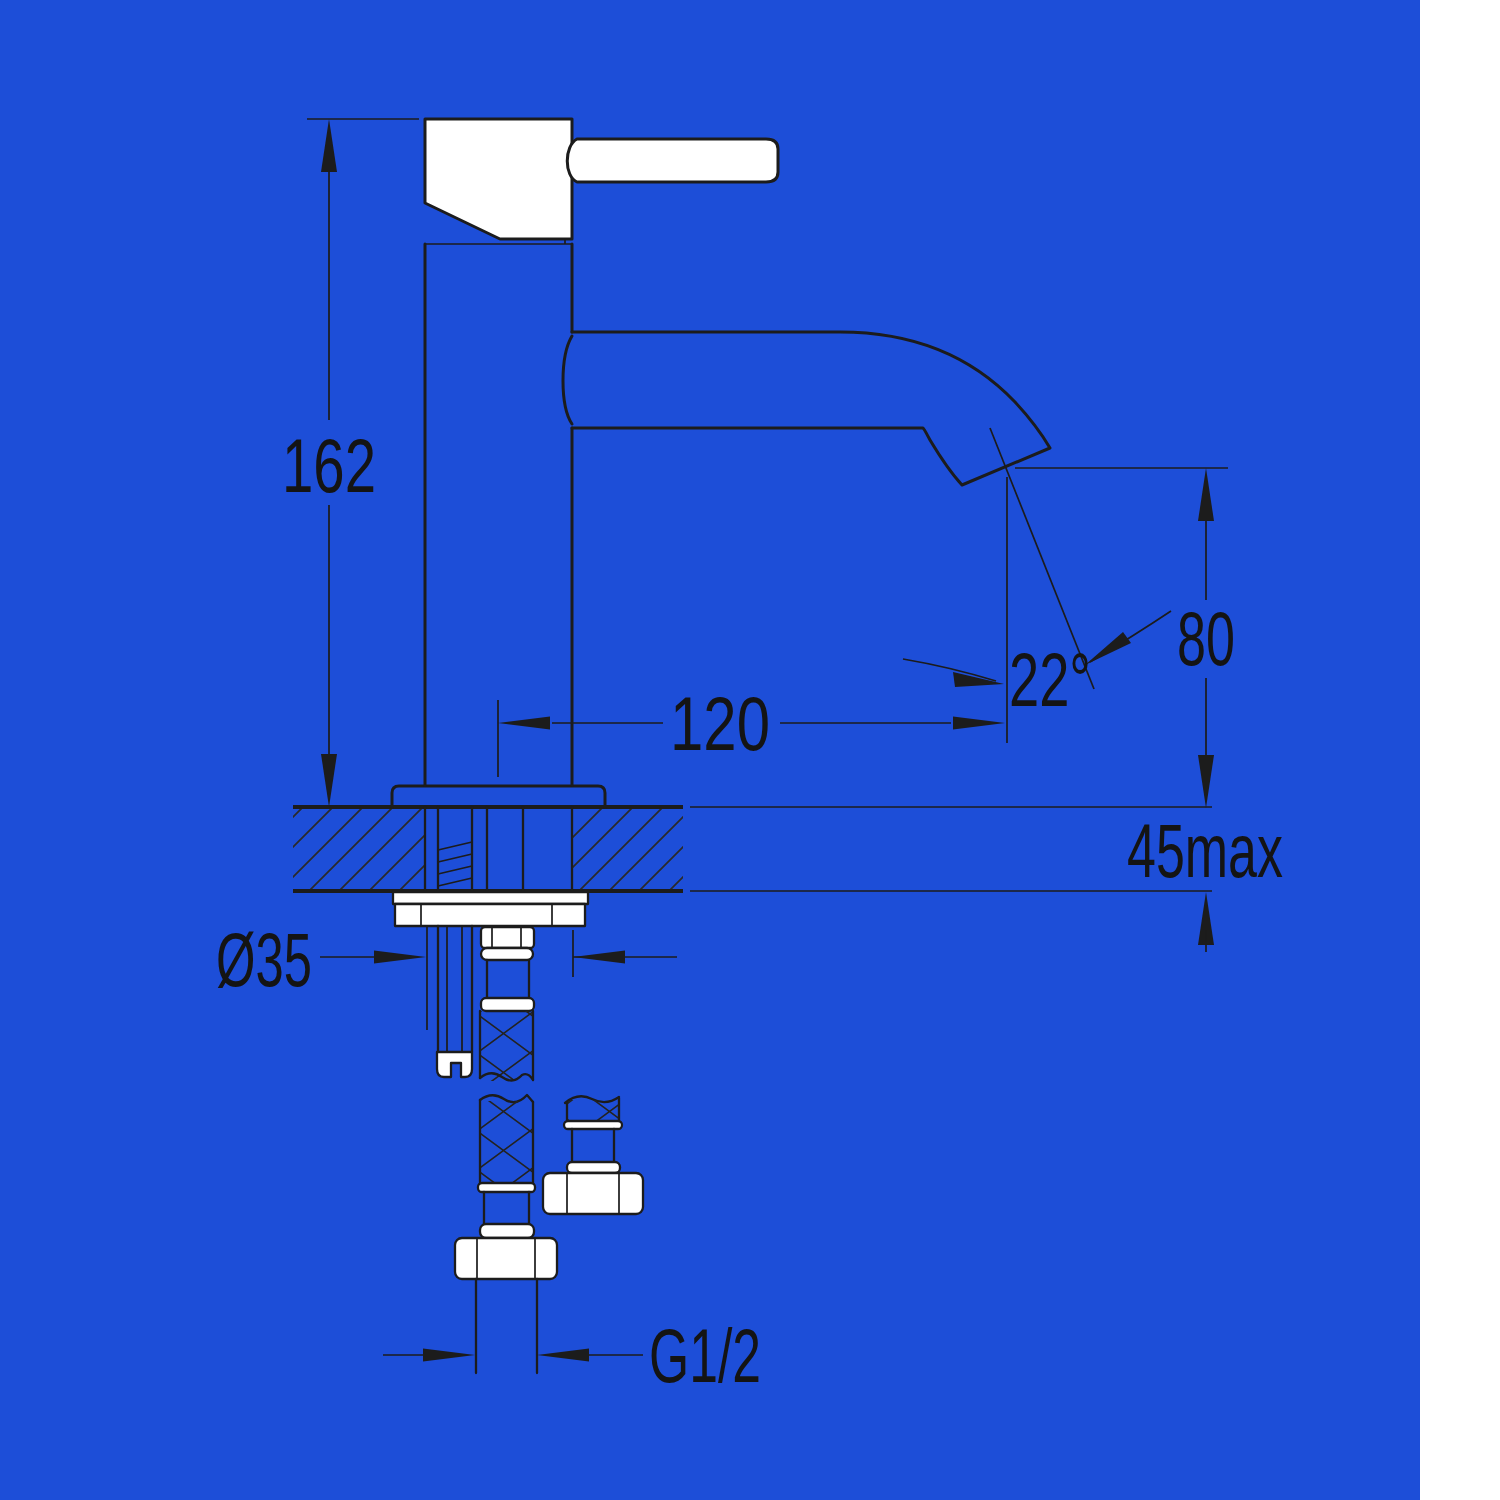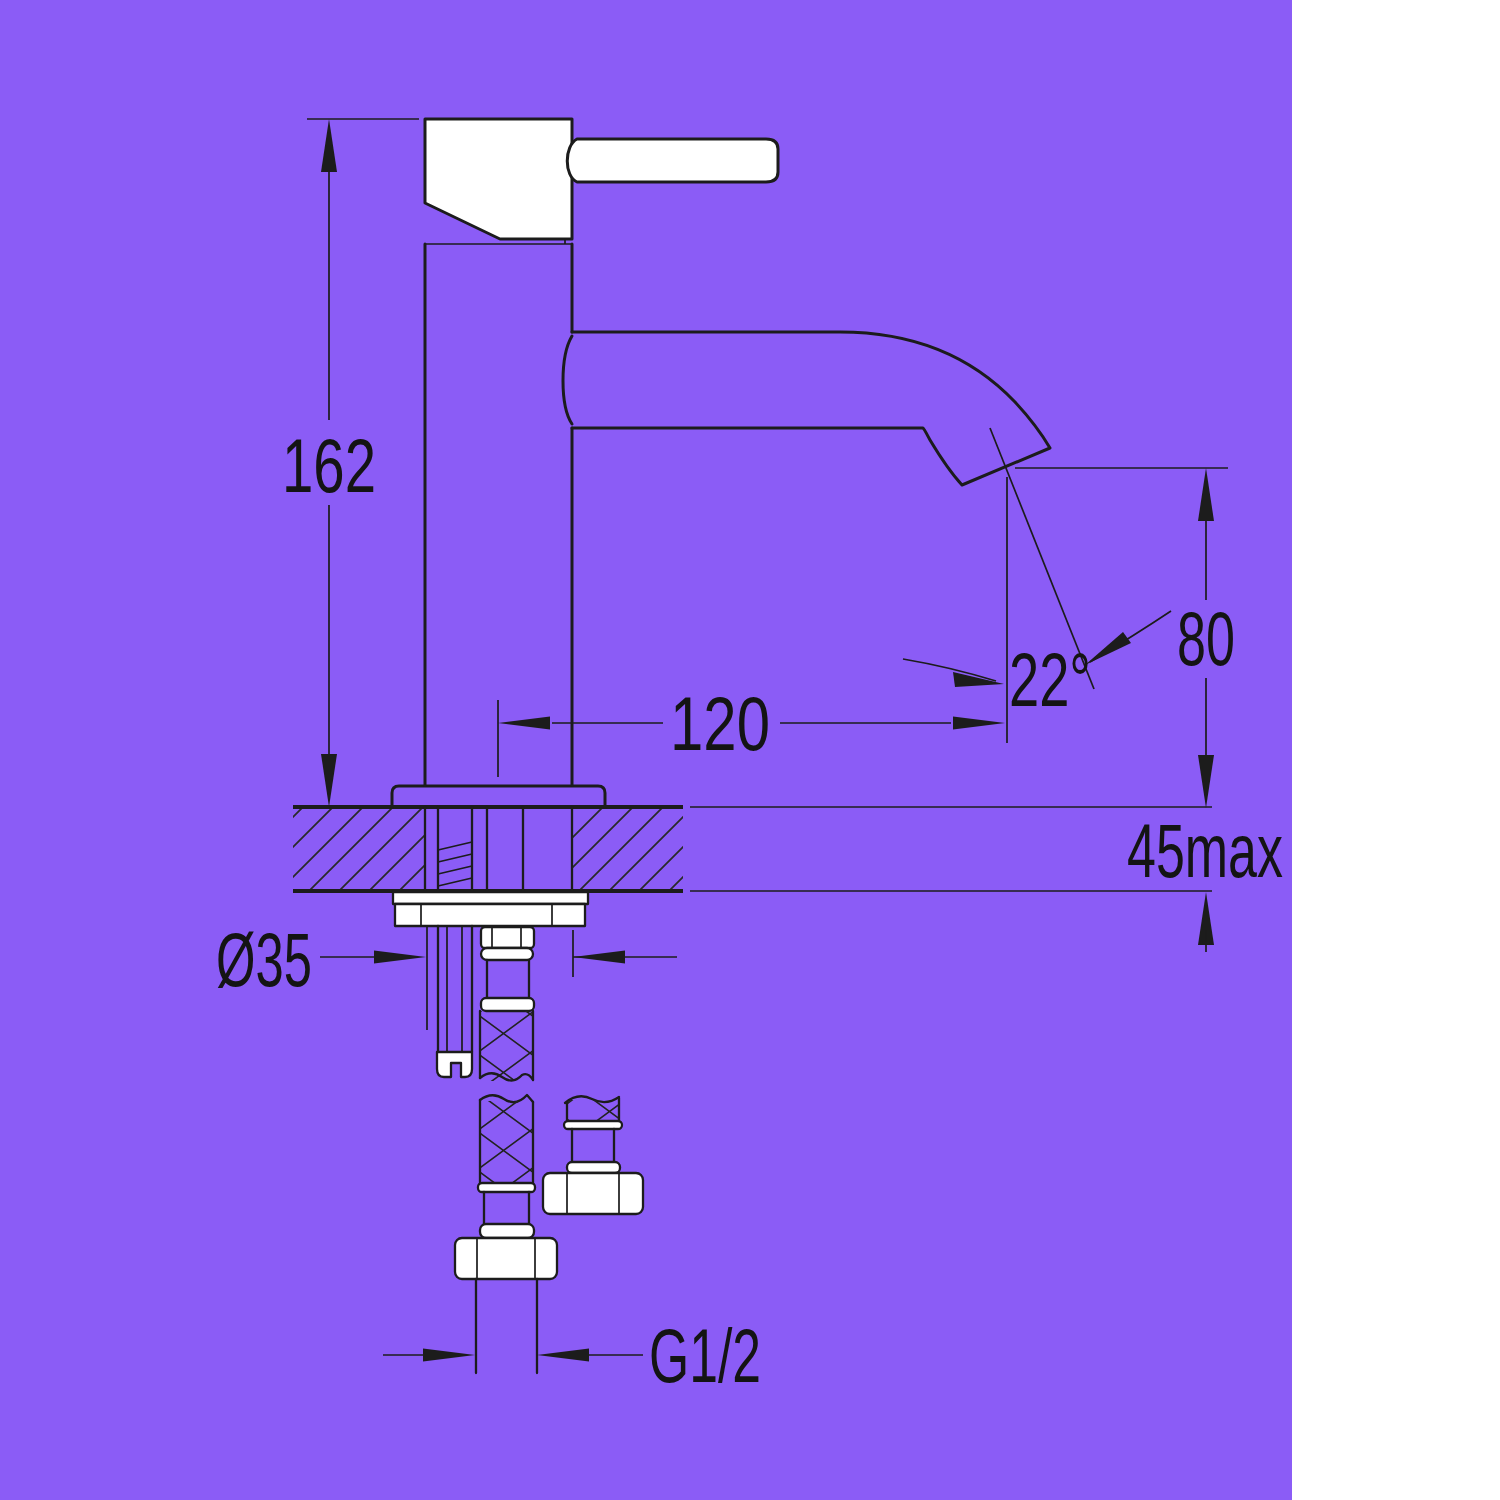--- a/index.html
+++ b/index.html
@@ -1,16 +1,16 @@
 <!DOCTYPE html>
 <html><head>
 <meta charset="utf-8">
 <style>
   html,body{margin:0;padding:0;background:#ffffff;}
-  .stage{width:1292px;height:1500px;position:relative;background:#8b5cf6;overflow:hidden;}
+  .stage{width:1420px;height:1500px;position:relative;background:#1d4ed8;overflow:hidden;}
   svg{display:block;}
   .dim-label{
     font-family:"Liberation Sans","DejaVu Sans",sans-serif;
     font-size:76px;
     fill:#141414;
   }
   .outline{stroke:#1c1c1c;fill:none;stroke-width:3;stroke-linejoin:round;stroke-linecap:round;}
   .heavy{stroke:#1c1c1c;fill:none;stroke-width:4;stroke-linecap:butt;}
   .mid{stroke:#1c1c1c;fill:none;stroke-width:2.3;stroke-linejoin:round;stroke-linecap:round;}
   .thin{stroke:#1c1c1c;fill:none;stroke-width:1.7;stroke-linecap:butt;}

